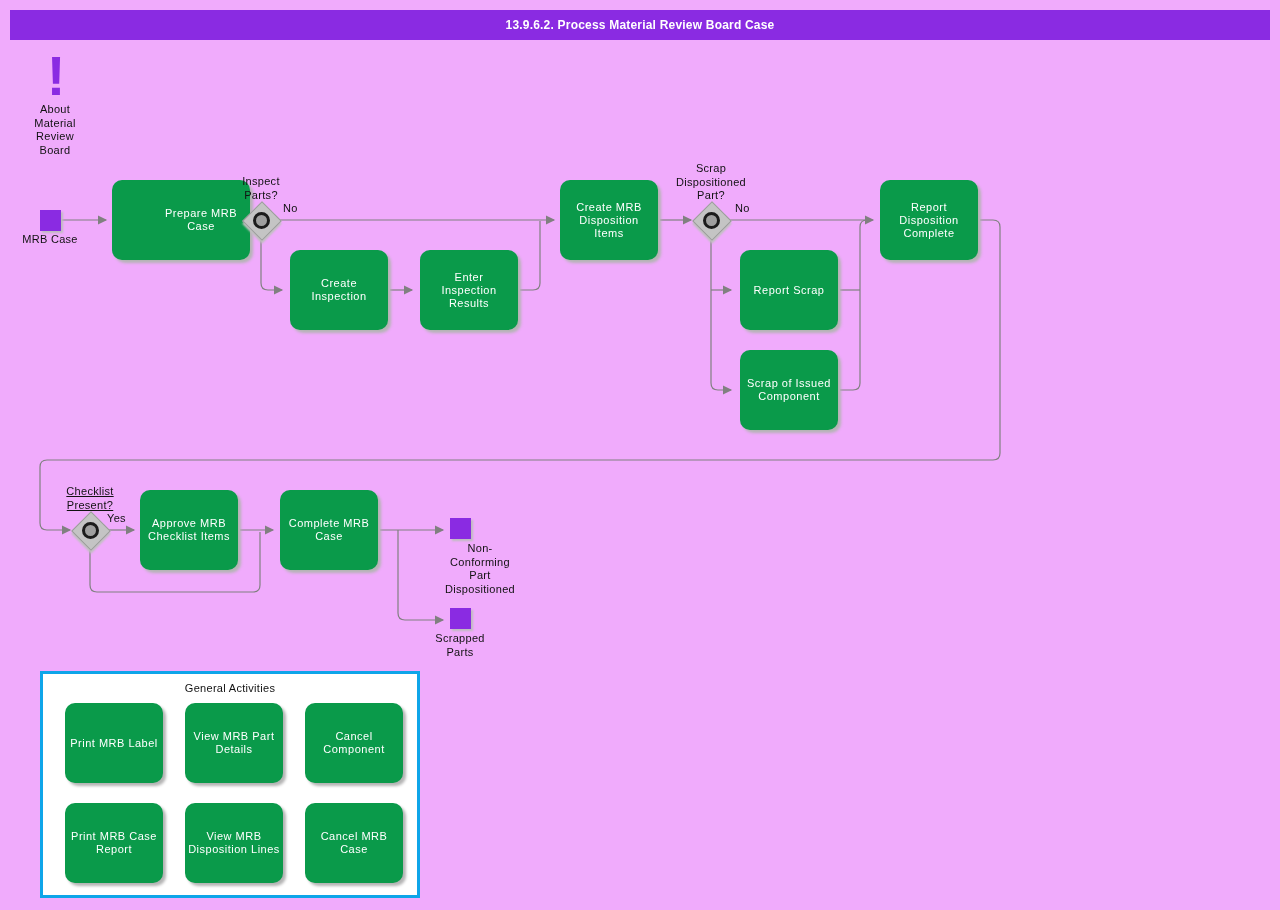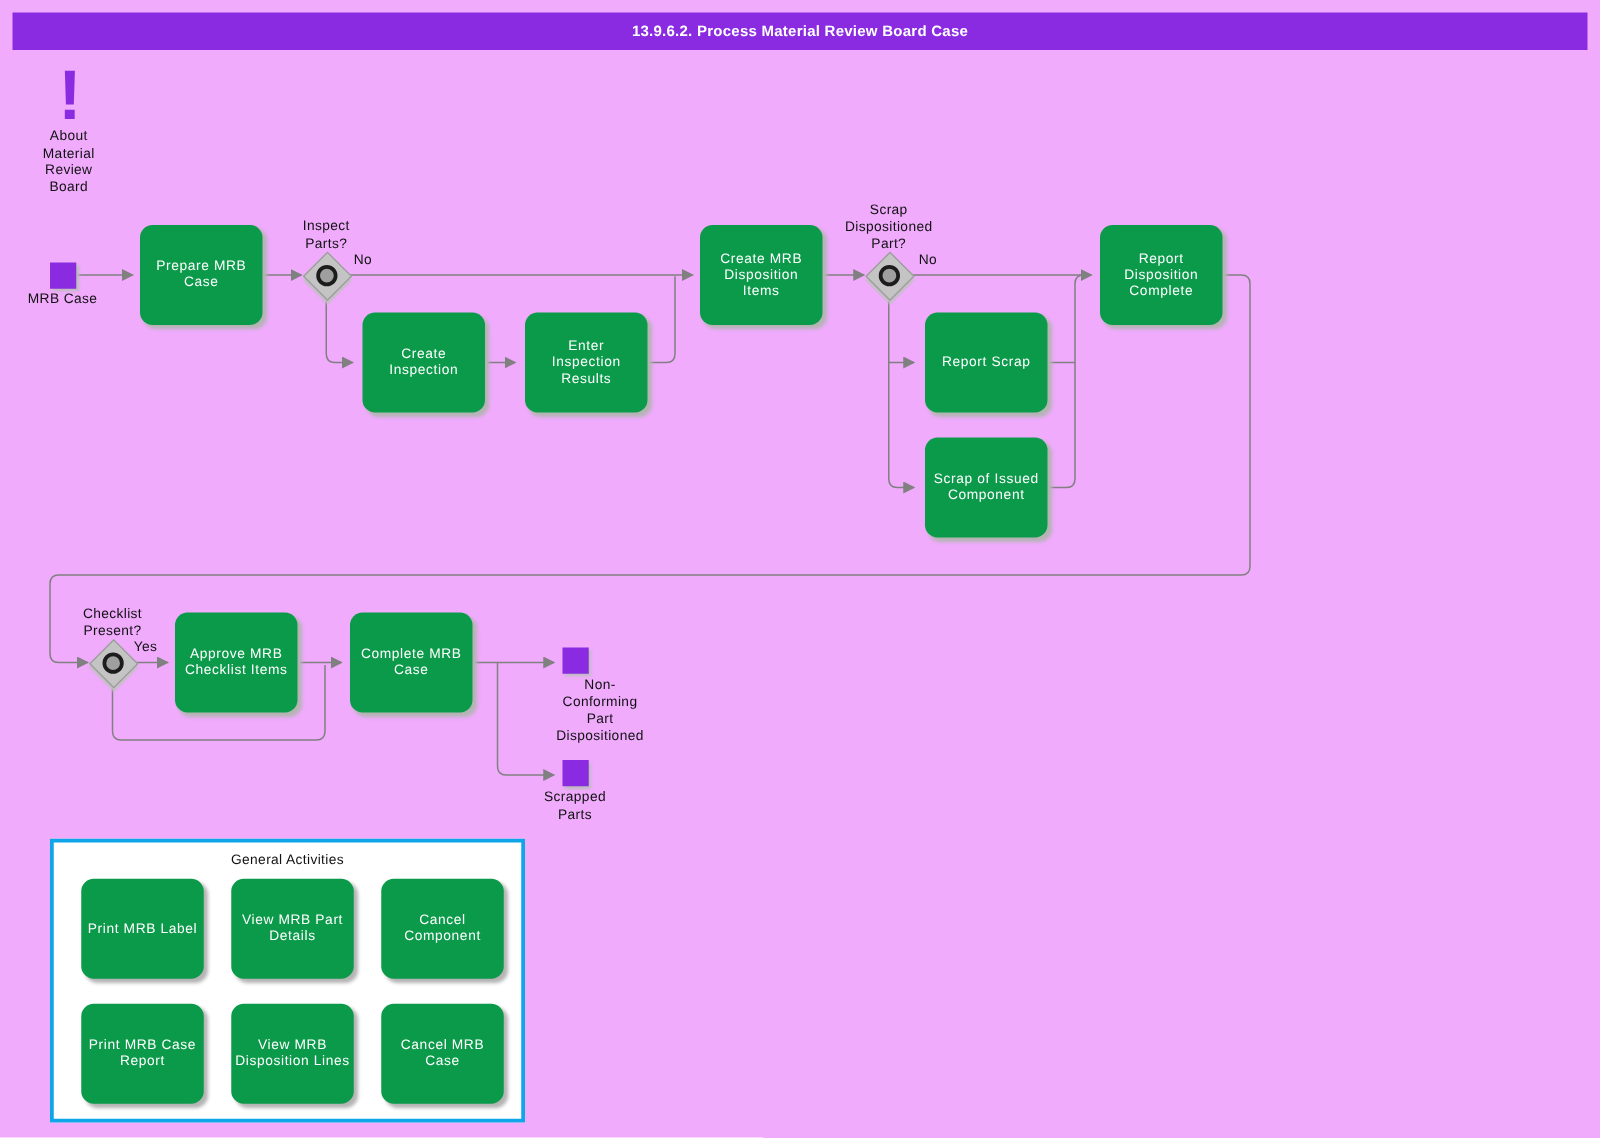--- a/index.html
+++ b/index.html
@@ -90,21 +90,21 @@
 
   <div class="about-icon">!</div>
   <div class="node-label" style="left:15px;top:103px;width:80px;">About
 Material
 Review
 Board</div>
 
   <div class="event-square" style="left:40px;top:210px;"></div>
   <div class="node-label" style="left:10px;top:233px;width:80px;">MRB Case</div>
 
-  <div class="activity" style="left:112px;top:180px;">Prepare MRB
+  <div class="activity" style="left:112px;top:180px;padding-left:40px;">Prepare MRB
 Case</div>
   <div class="activity" style="left:290px;top:250px;">Create
 Inspection</div>
   <div class="activity" style="left:420px;top:250px;">Enter
 Inspection
 Results</div>
   <div class="activity" style="left:560px;top:180px;">Create MRB
 Disposition
 Items</div>
   <div class="activity" style="left:740px;top:250px;">Report Scrap</div>
@@ -120,21 +120,21 @@
   <div class="diamond-circle" style="left:252.5px;top:211.5px;"></div>
   <div class="branch-label" style="left:283px;top:202px;">No</div>
 
   <div class="node-label" style="left:651px;top:162px;width:120px;">Scrap
 Dispositioned
 Part?</div>
   <div class="diamond" style="left:698px;top:207px;"></div>
   <div class="diamond-circle" style="left:702.5px;top:211.5px;"></div>
   <div class="branch-label" style="left:735px;top:202px;">No</div>
 
-  <div class="node-label" style="left:30px;top:485px;width:120px;">Checklist
+  <div class="node-label" style="left:30px;top:485px;width:120px;text-decoration:underline;">Checklist
 Present?</div>
   <div class="diamond" style="left:77px;top:517px;"></div>
   <div class="diamond-circle" style="left:81.5px;top:521.5px;"></div>
   <div class="branch-label" style="left:107px;top:512px;">Yes</div>
 
   <div class="activity" style="left:140px;top:490px;">Approve MRB
 Checklist Items</div>
   <div class="activity" style="left:280px;top:490px;">Complete MRB
 Case</div>
 

